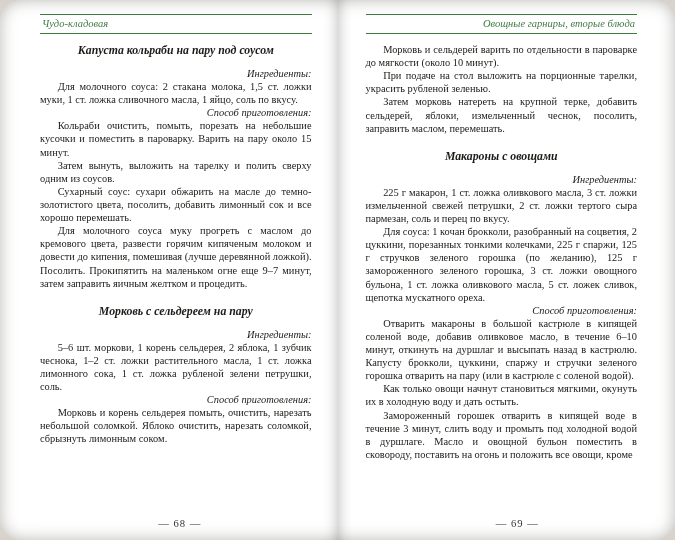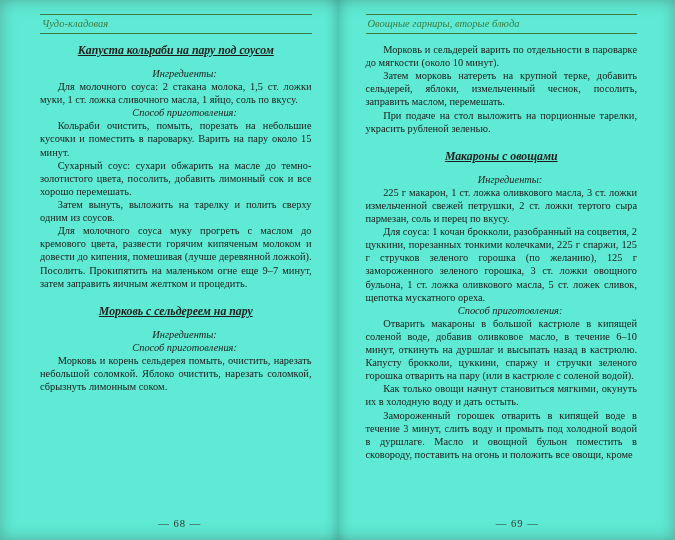--- a/index.html
+++ b/index.html
@@ -5,64 +5,64 @@
   * { margin:0; padding:0; box-sizing:border-box; }
   html, body { width:675px; height:540px; }
   body {
     font-family:"Liberation Serif","DejaVu Serif",serif;
     color:#1c1b18;
     background:#d8d4cb;
   }
   .spread {
     display:flex;
     width:675px; height:540px;
-    background:#5eead4;
+    background:#ffffff;
     box-shadow: inset 0 0 16px rgba(60,55,45,.35);
+    border-radius: 21px;
   }
   .page {
     width:50%; height:100%;
     position:relative;
     padding-top:14px;
     overflow:hidden;
   }
   .page-left  { padding-left:40px; padding-right:26px;
     box-shadow: inset -12px 0 14px -11px rgba(0,0,0,.25); }
   .page-right { padding-left:28px; padding-right:38px;
     box-shadow: inset 12px 0 14px -11px rgba(0,0,0,.25); }
   .running-header {
     border-top:1px solid var(--accent,#3e7b40);
     border-bottom:1px solid var(--accent,#3e7b40);
     color:var(--accent,#3e7b40);
     font-style:italic;
     font-size:10.5px;
     padding:3px 2px 4px 2px;
   }
-  .page-right .running-header { }
+  .page-right .running-header { text-align:right; }
   .page-body {
     margin-top:9px;
     font-size:10.4px;
     line-height:1.26;
     text-align:justify;
     hyphens:auto;
   }
   .blk-heading {
     text-align:center;
     font-weight:bold;
     font-style:italic;
     font-size:11.8px;
     margin:14px 0 9px 0;
     text-indent:0;
     hyphens:none;
-    text-decoration:underline;
   }
   .page-body > .blk-heading:first-child { margin-top:5px; }
   .blk-label {
     font-style:italic;
     text-indent:1.7em;
-    text-align:center;
+    text-align:right;
   }
   .blk-para { text-indent:1.7em; }
   .folio {
     position:absolute;
     bottom:11px; left:0; right:0;
     text-align:center;
     font-size:10.6px;
     color:#33322e;
     letter-spacing:1px;
     padding-left:22px;
@@ -76,39 +76,40 @@
   <div class="page page-left">
     <div class="running-header">
       <span>Чудо-кладовая</span>
     </div>
     <div class="page-body">
         <div class="blk-heading">Капуста кольраби на пару под соусом</div>
         <div class="blk-label">Ингредиенты:</div>
         <div class="blk-para">Для молочного соуса: 2 стакана молока, 1,5 ст. ложки муки, 1 ст. ложка сливочного масла, 1 яйцо, соль по вкусу.</div>
         <div class="blk-label">Способ приготовления:</div>
         <div class="blk-para">Кольраби очистить, помыть, порезать на небольшие кусочки и поместить в пароварку. Варить на пару около 15 минут.</div>
+        <div class="blk-para">Затем вынуть, выложить на тарелку и полить сверху одним из соусов.</div>
         <div class="blk-para">Сухарный соус: сухари обжарить на масле до темно-золотистого цвета, посолить, добавить лимонный сок и все хорошо перемешать.</div>
-        <div class="blk-para">Затем вынуть, выложить на тарелку и полить сверху одним из соусов.</div>
         <div class="blk-para">Для молочного соуса муку прогреть с маслом до кремового цвета, развести горячим кипяченым молоком и довести до кипения, помешивая (лучше деревянной ложкой). Посолить. Прокипятить на маленьком огне еще 9–7 минут, затем заправить яичным желтком и процедить.</div>
         <div class="blk-heading">Морковь с сельдереем на пару</div>
         <div class="blk-label">Ингредиенты:</div>
+        <div class="blk-para">5–6 шт. моркови, 1 корень сельдерея, 2 яблока, 1 зубчик чеснока, 1–2 ст. ложки растительного масла, 1 ст. ложка лимонного сока, 1 ст. ложка рубленой зелени петрушки, соль.</div>
         <div class="blk-label">Способ приготовления:</div>
         <div class="blk-para">Морковь и корень сельдерея помыть, очистить, нарезать небольшой соломкой. Яблоко очистить, нарезать соломкой, сбрызнуть лимонным соком.</div>
       </div>
     <div class="folio">— 68 —</div>
   </div>
 
   <div class="page page-right">
     <div class="running-header">
       <span>Овощные гарниры, вторые блюда</span>
     </div>
     <div class="page-body">
         <div class="blk-para">Морковь и сельдерей варить по отдельности в пароварке до мягкости (около 10 минут).</div>
+        <div class="blk-para">При подаче на стол выложить на порционные тарелки, украсить рубленой зеленью.</div>
         <div class="blk-para">Затем морковь натереть на крупной терке, добавить сельдерей, яблоки, измельченный чеснок, посолить, заправить маслом, перемешать.</div>
-        <div class="blk-para">При подаче на стол выложить на порционные тарелки, украсить рубленой зеленью.</div>
         <div class="blk-heading">Макароны с овощами</div>
         <div class="blk-label">Ингредиенты:</div>
         <div class="blk-para">225 г макарон, 1 ст. ложка оливкового масла, 3 ст. ложки измельченной свежей петрушки, 2 ст. ложки тертого сыра пармезан, соль и перец по вкусу.</div>
         <div class="blk-para">Для соуса: 1 кочан брокколи, разобранный на соцветия, 2 цуккини, порезанных тонкими колечками, 225 г спаржи, 125 г стручков зеленого горошка (по желанию), 125 г замороженного зеленого горошка, 3 ст. ложки овощного бульона, 1 ст. ложка оливкового масла, 5 ст. ложек сливок, щепотка мускатного ореха.</div>
         <div class="blk-label">Способ приготовления:</div>
         <div class="blk-para">Отварить макароны в большой кастрюле в кипящей соленой воде, добавив оливковое масло, в течение 6–10 минут, откинуть на дуршлаг и высыпать назад в кастрюлю. Капусту брокколи, цуккини, спаржу и стручки зеленого горошка отварить на пару (или в кастрюле с соленой водой).</div>
         <div class="blk-para">Как только овощи начнут становиться мягкими, окунуть их в холодную воду и дать остыть.</div>
         <div class="blk-para">Замороженный горошек отварить в кипящей воде в течение 3 минут, слить воду и промыть под холодной водой в дуршлаге. Масло и овощной бульон поместить в сковороду, поставить на огонь и положить все овощи, кроме</div>
       </div>
     <div class="folio">— 69 —</div>

